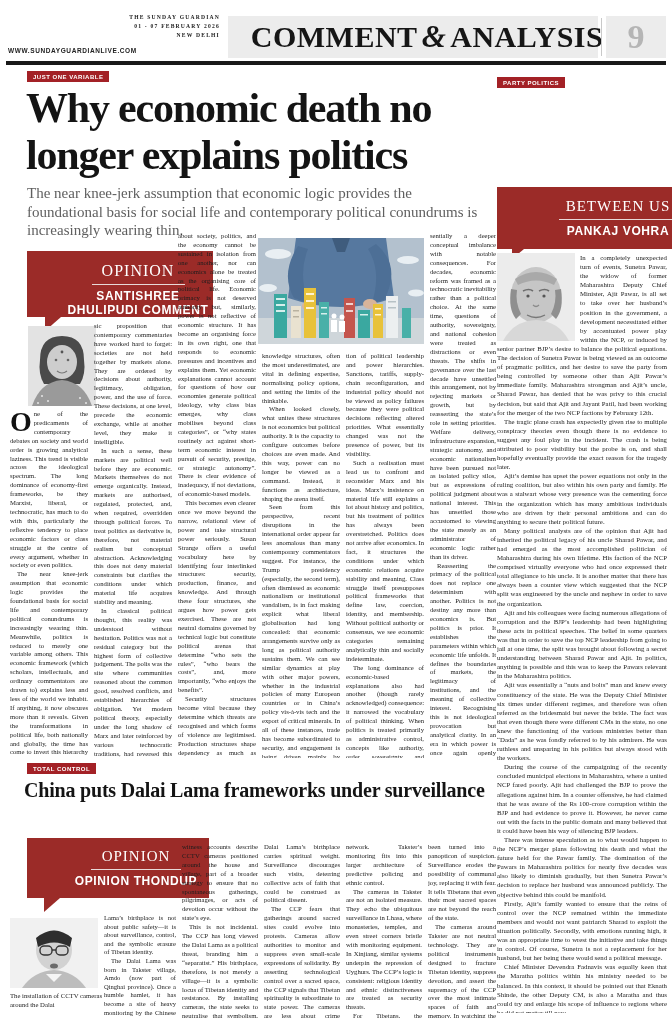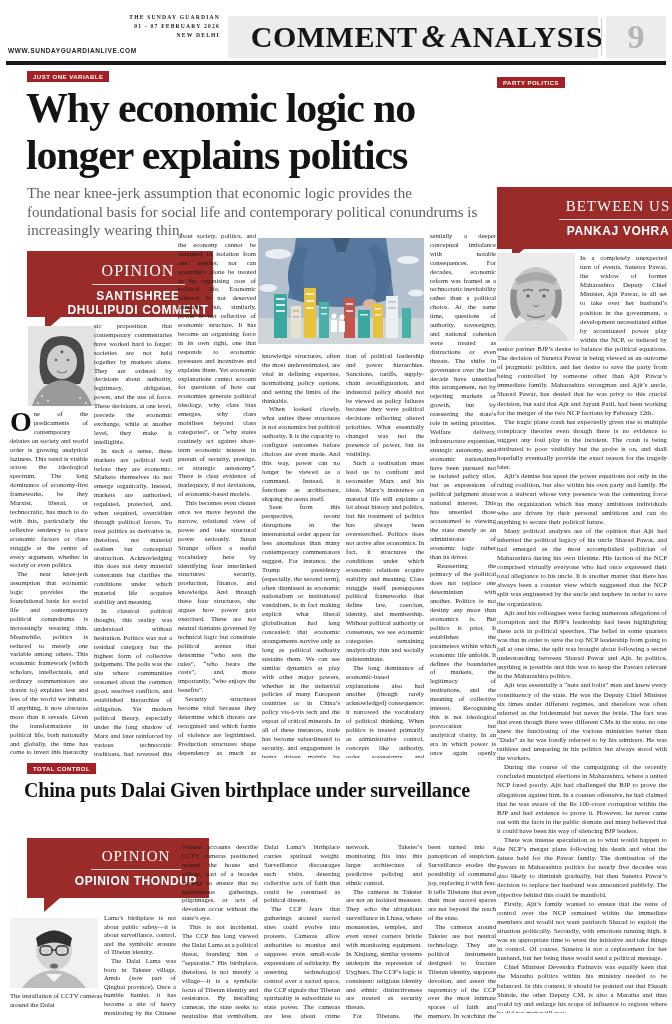--- a/index.html
+++ b/index.html
@@ -66,21 +66,21 @@
       <span>COMMENT</span><span class="ca-amp">&amp;</span><span>ANALYSIS</span>
     </div>
   </div>
   <div class="vdiv"></div>
   <div class="band band-num">
     <div class="pagenum">9</div>
   </div>
   <div class="hrule"></div>
 
   <div class="tag" style="left:27px;top:71px;">JUST ONE VARIABLE</div>
-  <div class="headline" style="left:26px;top:85px;width:480px;font-size:42px;line-height:47px;letter-spacing:-1.2px;">Why economic logic no longer explains politics</div>
+  <div class="headline" style="left:26px;top:85px;width:480px;font-size:42px;line-height:47px;letter-spacing:-1.2px;">Why economic death no longer explains politics</div>
   <div class="subhead" style="left:27px;top:184px;width:452px;font-size:15px;line-height:18.5px;">The near knee-jerk assumption that economic logic provides the foundational basis for social life and contemporary political conundrums is increasingly wearing thin.</div>
 
   <div class="redbox" style="left:27px;top:251px;width:150px;height:66px;">
     <div class="lab">OPINION</div>
     <div class="rule"></div>
     <div class="name">SANTISHREE DHULIPUDI COMMENT</div>
   </div>
   <div class="tail" style="left:45px;top:317px;"></div>
 
   <div class="photo" style="left:28px;top:326px;width:68px;height:80px;">
@@ -222,21 +222,21 @@
         <p>Ajit and his colleagues were facing numerous allegations of corruption and the BJP’s leadership had been highlighting these acts in political speeches. The belief in some quarters was that in order to save the top NCP leadership from going to jail at one time, the split was brought about following a secret understanding between Sharad Pawar and Ajit. In politics, anything is possible and this was to keep the Pawars relevant in the Maharashtra politics.</p>
         <p>Ajit was essentially a “nuts and bolts” man and knew every constituency of the state. He was the Deputy Chief Minister six times under different regimes, and therefore was often referred as the bridesmaid but never the bride. The fact was that even though there were different CMs in the state, no one knew the functioning of the various ministries better than “Dada” as he was fondly referred to by his admirers. He was ruthless and unsparing in his politics but always stood with the workers.</p>
         <p>During the course of the campaigning of the recently concluded municipal elections in Maharashtra, where a united NCP fared poorly. Ajit had challenged the BJP to prove the allegations against him. In a counter offensive, he had claimed that he was aware of the Rs 100-crore corruption within the BJP and had evidence to prove it. However, he never came out with the facts in the public domain and many believed that it could have been his way of silencing BJP leaders.</p>
         <p>There was intense speculation as to what would happen to the NCP’s merger plans following his death and what the future held for the Pawar family. The domination of the Pawars in Maharashtra politics for nearly five decades was also likely to diminish gradually, but then Sunetra Pawar’s decision to replace her husband was announced publicly. The objective behind this could be manifold.</p>
         <p>Firstly, Ajit’s family wanted to ensure that the reins of control over the NCP remained within the immediate members and would not want patriarch Sharad to exploit the situation politically. Secondly, with emotions running high, it was an appropriate time to wrest the initiative and take things in control. Of course, Sunetra is not a replacement for her husband, but her being there would send a political message.</p>
         <p>Chief Minister Devendra Fadnavis was equally keen that the Maratha politics within his ministry needed to be balanced. In this context, it should be pointed out that Eknath Shinde, the other Deputy CM, is also a Maratha and thus could try and enlarge his scope of influence to regions where he did not matter till now.</p>
       </div>
   </div>
 
   <div class="tag" style="left:27px;top:763px;">TOTAL CONTROL</div>
-  <div class="headline" style="left:24px;top:778px;width:480px;font-size:20px;line-height:24px;font-weight:bold;letter-spacing:-.2px;white-space:nowrap;">China puts Dalai Given birthplace under surveillance</div>
+  <div class="headline" style="left:24px;top:778px;width:480px;font-size:20px;line-height:24px;font-weight:bold;letter-spacing:-.2px;white-space:nowrap;">China puts Dalai Lama frameworks under surveillance</div>
 
   <div class="redbox" style="left:27px;top:838px;width:146px;height:60px;">
     <div class="lab" style="font-size:15px;padding-top:10px;">OPINION</div>
     <div class="rule"></div>
     <div class="name">OPINION THONDUP</div>
   </div>
   <div class="tail" style="left:44px;top:898px;"></div>
 
   <div class="photo" style="left:10px;top:918px;width:88px;height:70px;">
     <svg width="88" height="70" viewBox="0 0 88 70">

